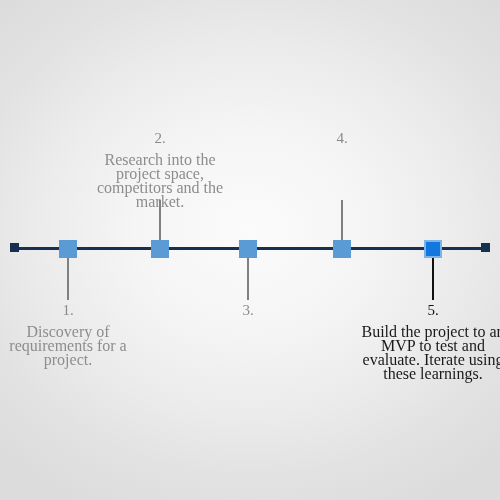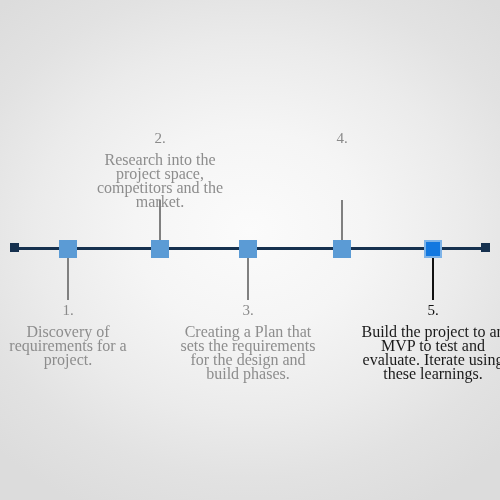--- a/index.html
+++ b/index.html
@@ -112,21 +112,20 @@
   <div class="marker" style="left:160px;"></div>
   <div class="node" style="left:160px; top:128px;">
     <div class="node-num">2.</div>
     <div class="node-desc">Research into the project space, competitors and the market.</div>
   </div>
 
   <div class="stem" style="left:248px; top:258px; height:42px;"></div>
   <div class="marker" style="left:248px;"></div>
   <div class="node" style="left:248px; top:300px;">
     <div class="node-num">3.</div>
-    <div class="node-desc">Creating a Plan that sets the requirements for the design and build phases.</div>
   </div>
 
   <div class="stem" style="left:342px; top:200px; height:40px;"></div>
   <div class="marker" style="left:342px;"></div>
   <div class="node" style="left:342px; top:128px;">
     <div class="node-num">4.</div>
   </div>
 
   <div class="stem dark" style="left:433px; top:258px; height:42px;"></div>
   <div class="marker active" style="left:433px;"></div>

